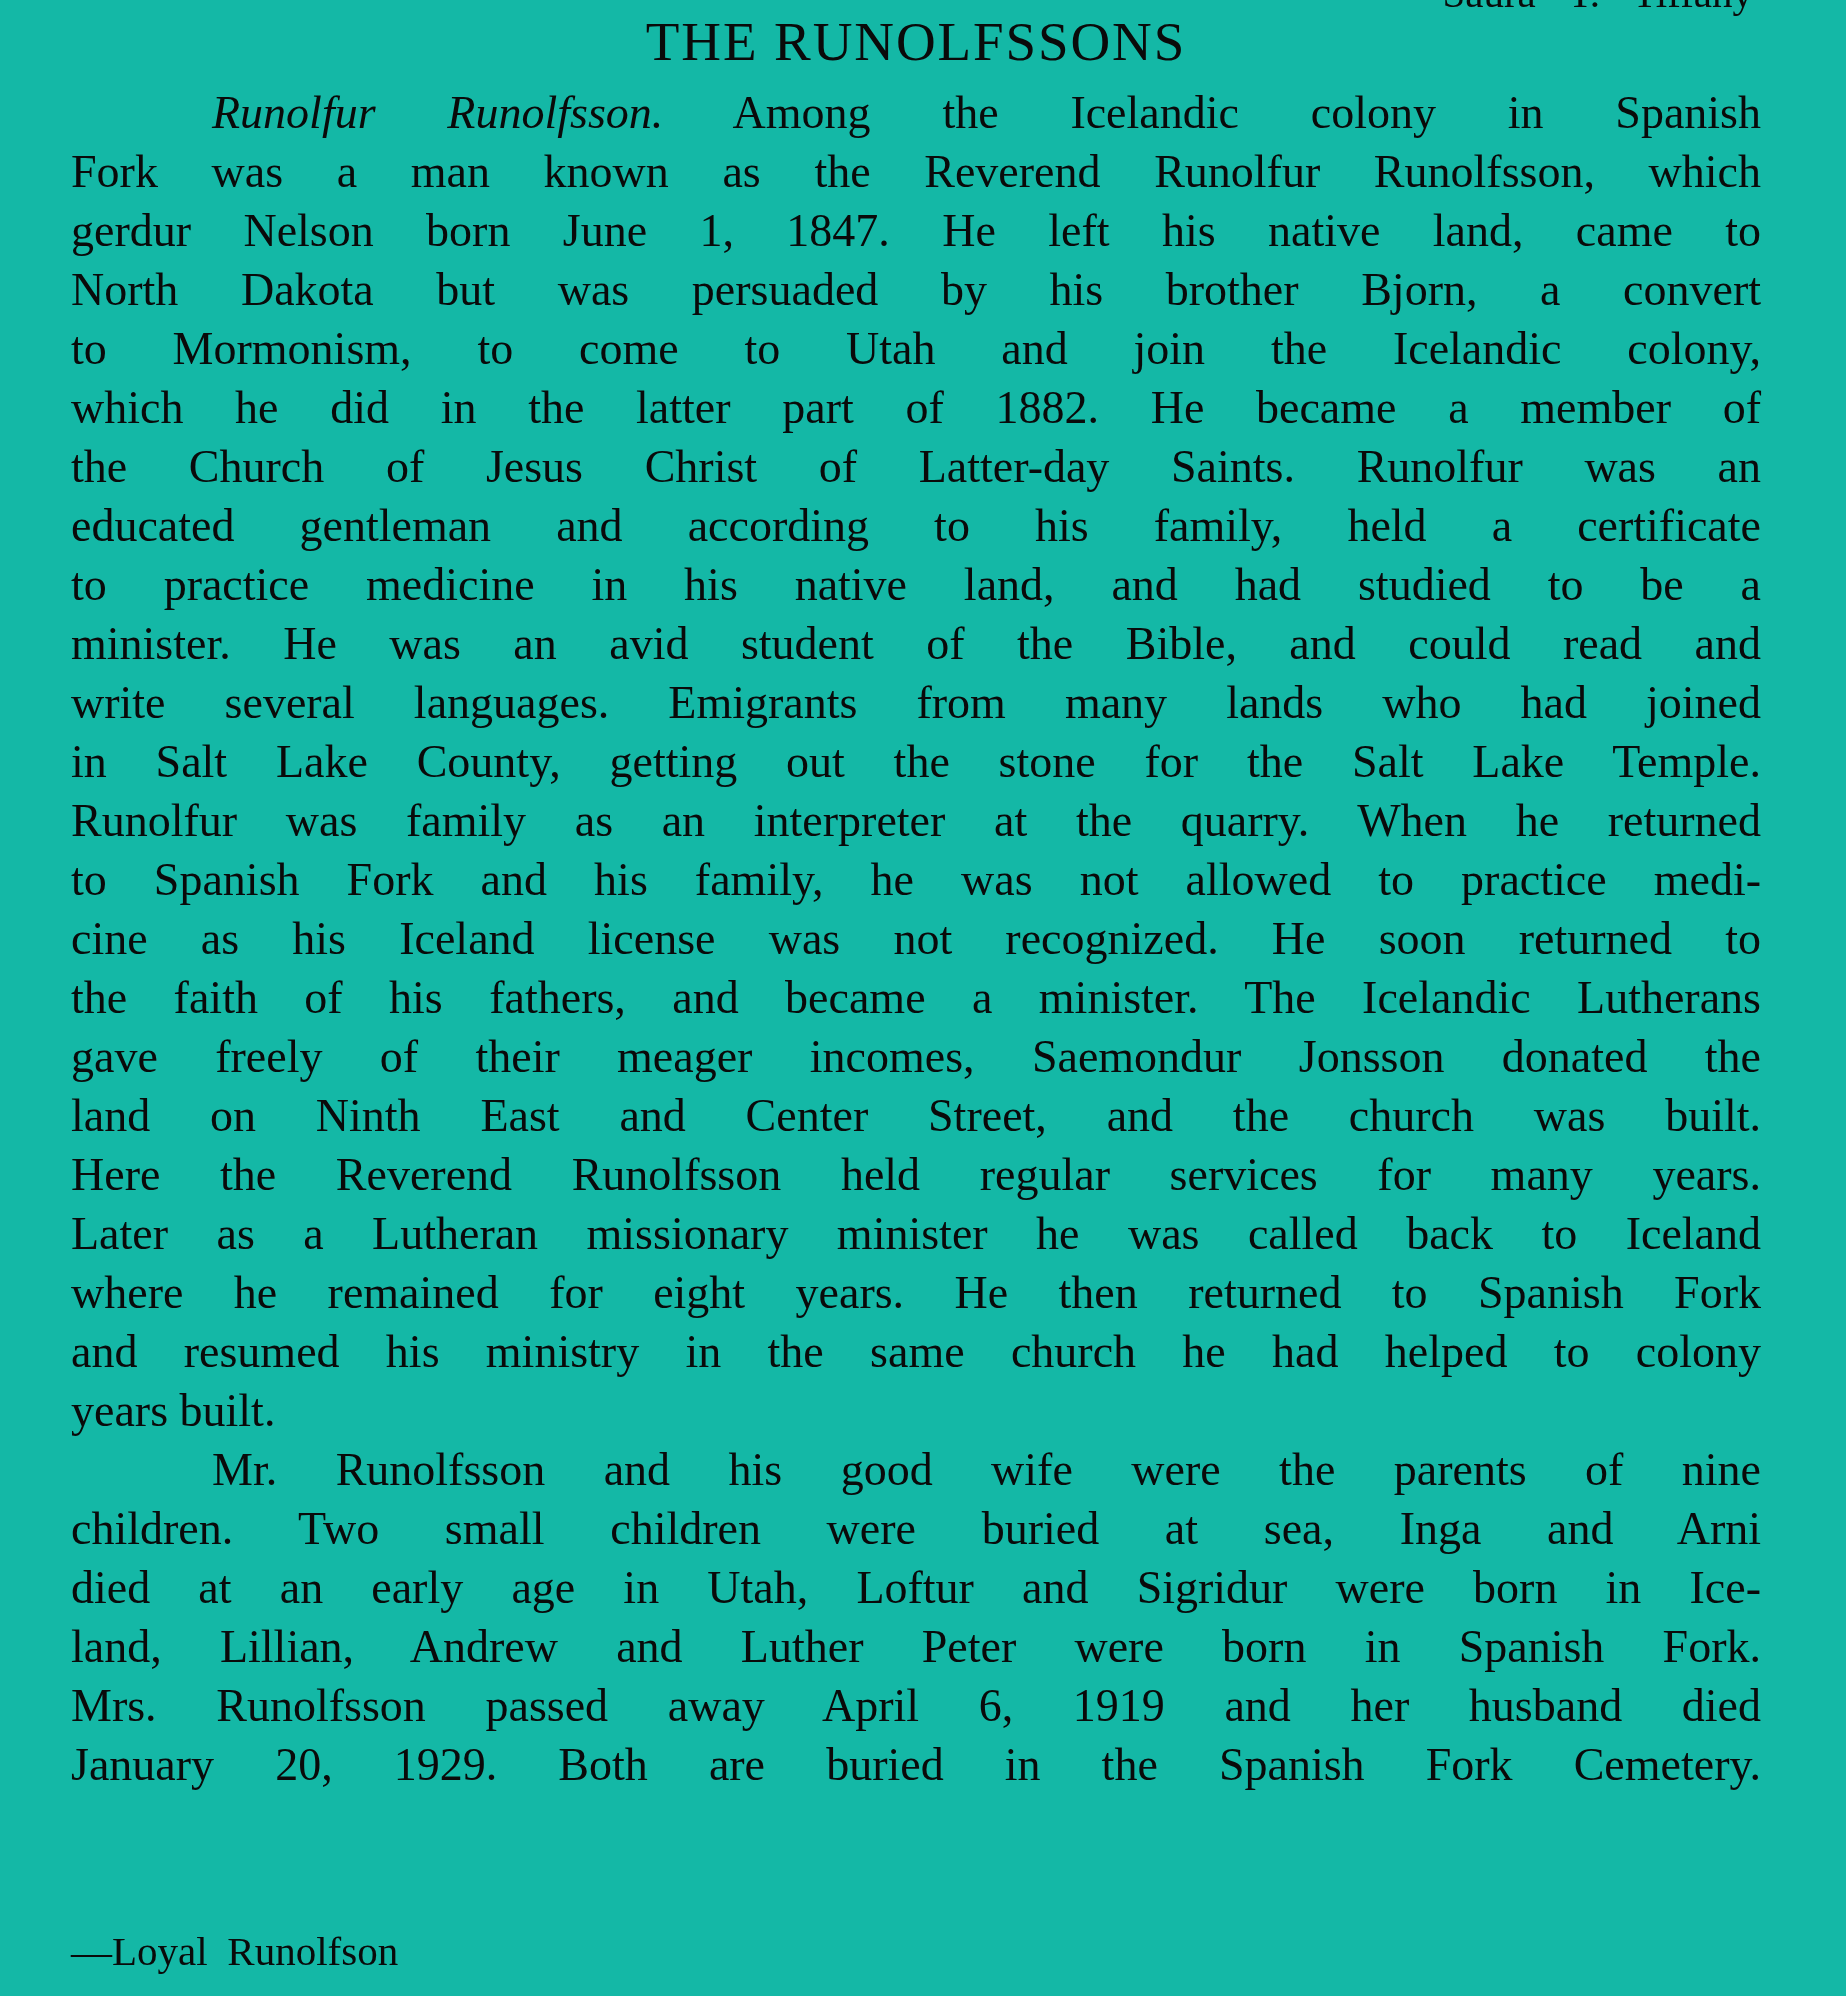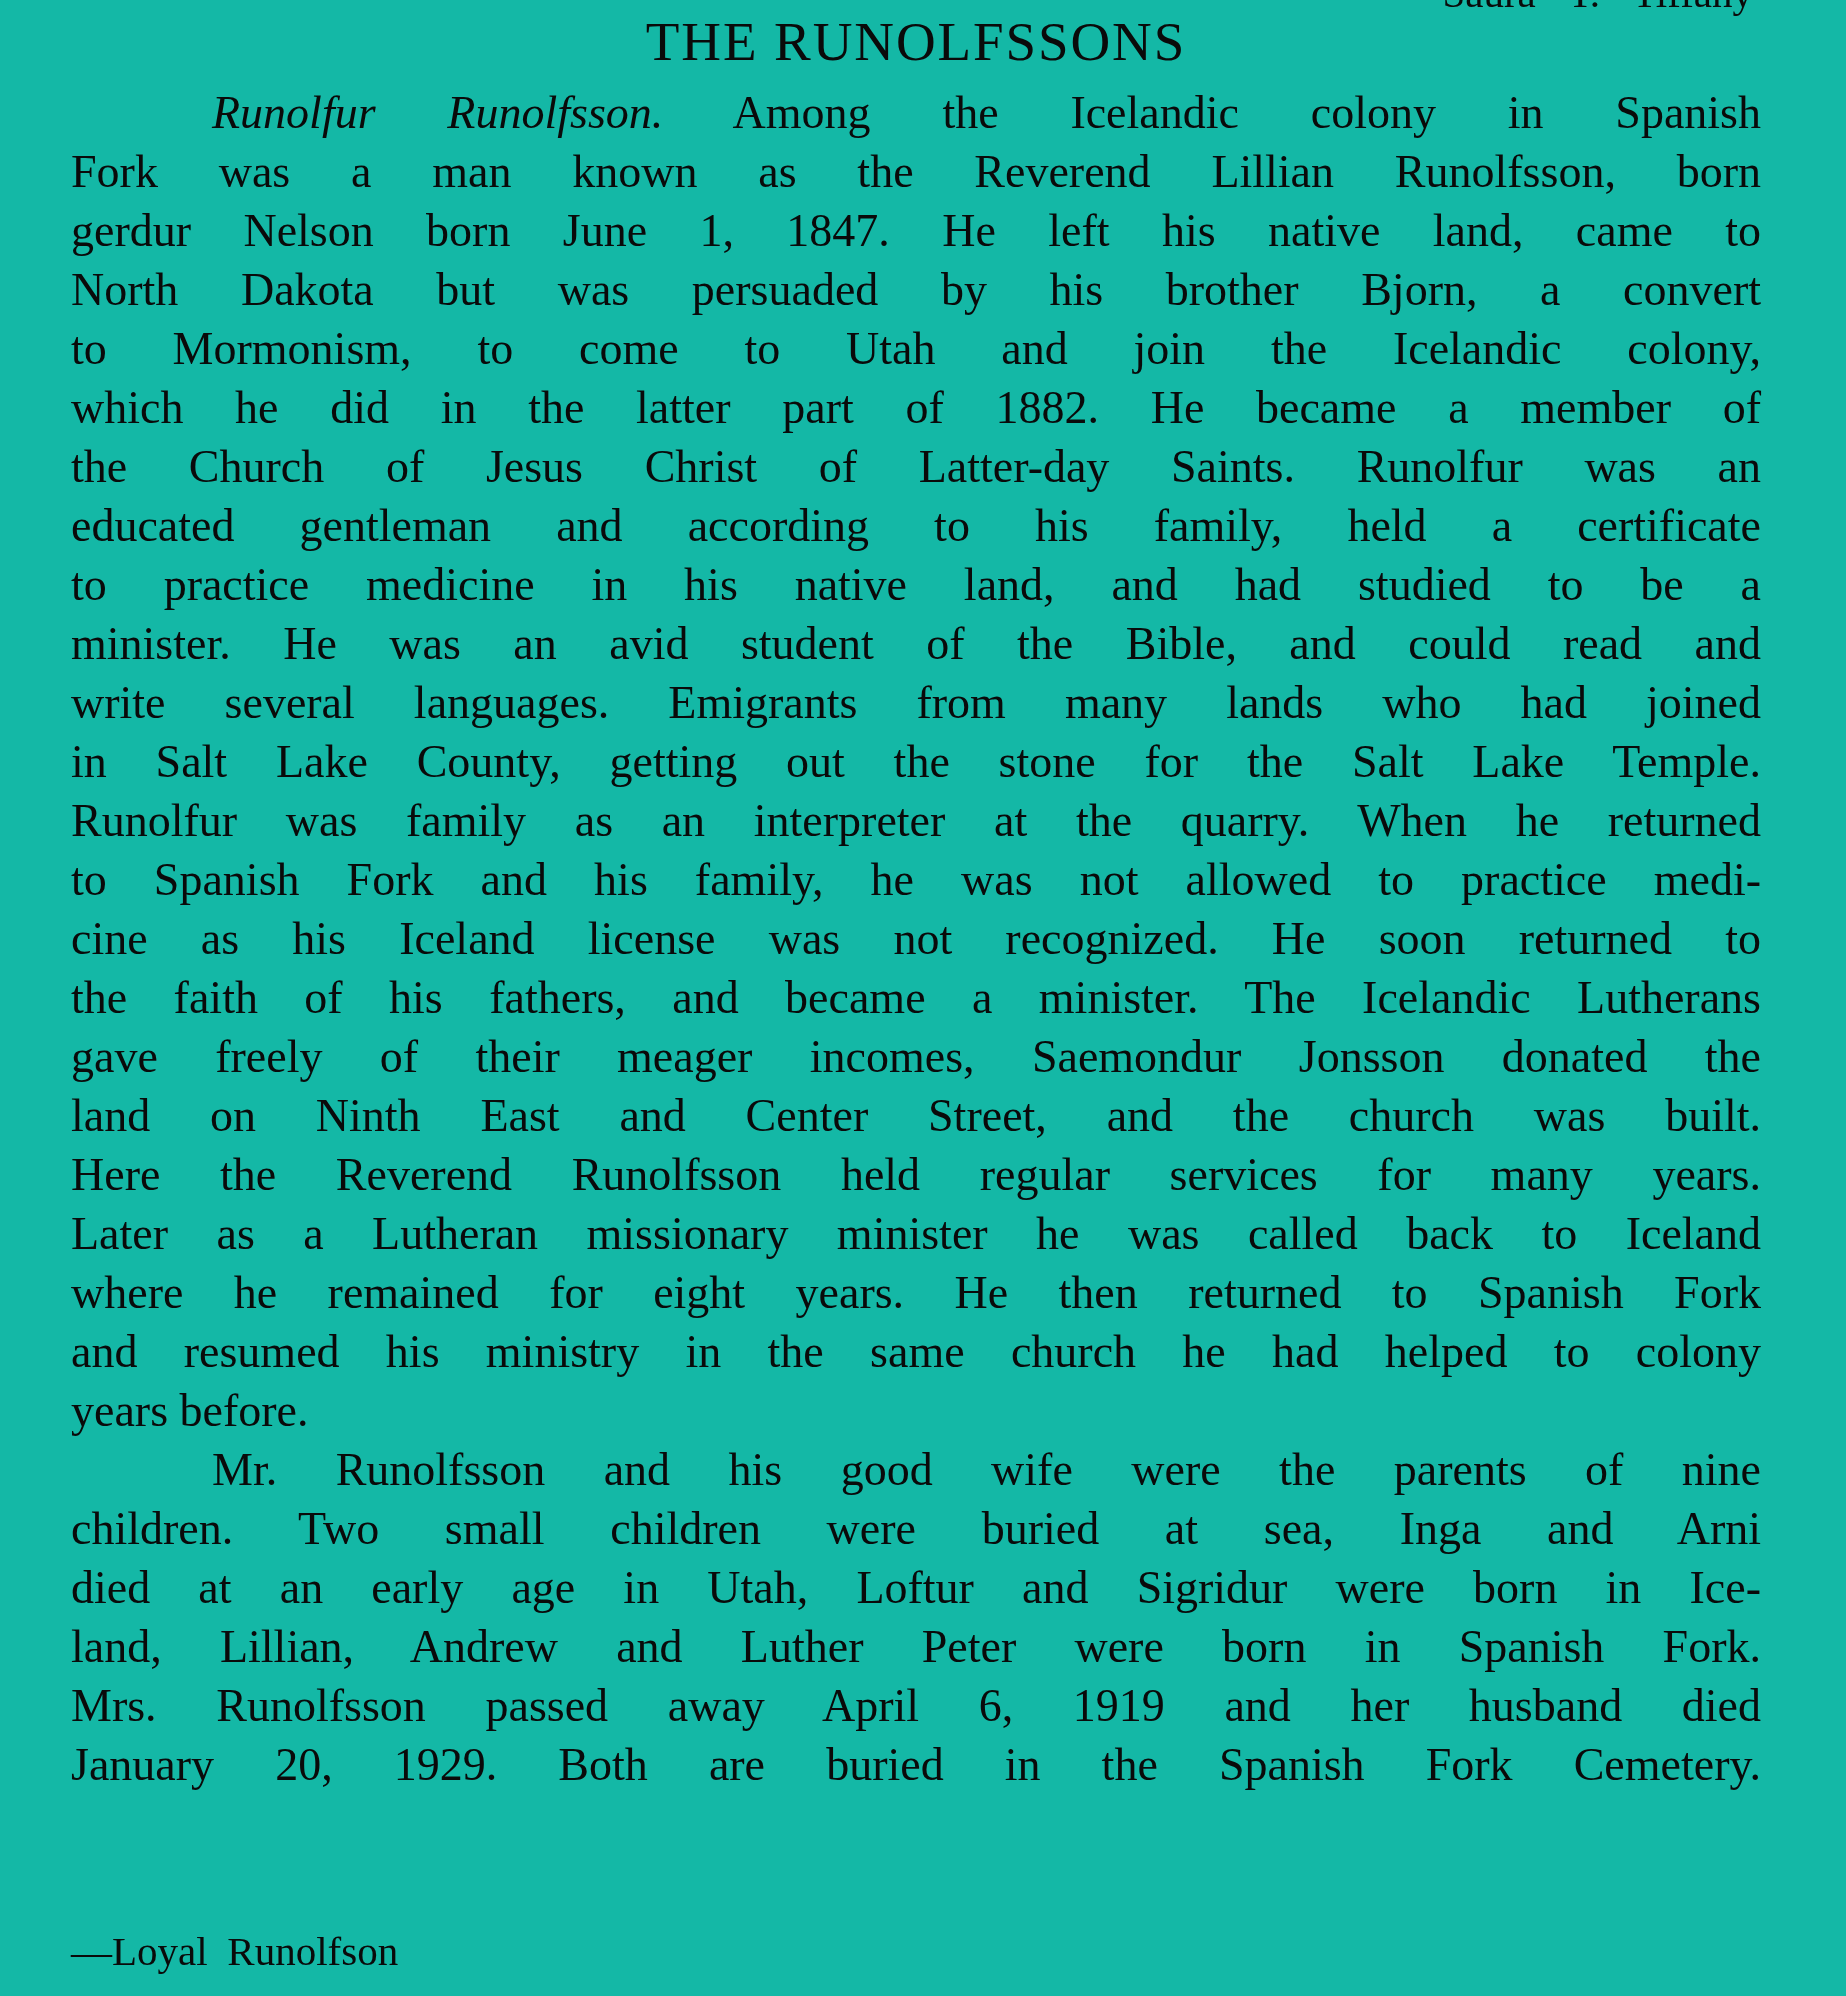--- a/index.html
+++ b/index.html
@@ -65,42 +65,42 @@
 <body>
 
 <div class="page">
   <div class="top-partial">Saura T. Tiffany</div>
 
   <h1 class="title">THE RUNOLFSSONS</h1>
 
   <div class="body">
       <div>
         <div class="ln ln-indent"><em>Runolfur Runolfsson.</em> Among the Icelandic colony in Spanish</div>
-        <div class="ln">Fork was a man known as the Reverend Lillian Runolfsson, born</div>
+        <div class="ln">Fork was a man known as the Reverend Runolfur Runolfsson, which</div>
         <div class="ln">gerdur Nelson born June 1, 1847. He left his native land, came to</div>
         <div class="ln">North Dakota but was persuaded by his brother Bjorn, a convert</div>
         <div class="ln">to Mormonism, to come to Utah and join the Icelandic colony,</div>
         <div class="ln">which he did in the latter part of 1882. He became a member of</div>
         <div class="ln">the Church of Jesus Christ of Latter-day Saints. Runolfur was an</div>
         <div class="ln">educated gentleman and according to his family, held a certificate</div>
         <div class="ln">to practice medicine in his native land, and had studied to be a</div>
         <div class="ln">minister. He was an avid student of the Bible, and could read and</div>
         <div class="ln">write several languages. Emigrants from many lands who had joined</div>
         <div class="ln">in Salt Lake County, getting out the stone for the Salt Lake Temple.</div>
         <div class="ln">Runolfur was family as an interpreter at the quarry. When he returned</div>
         <div class="ln">to Spanish Fork and his family, he was not allowed to practice medi-</div>
         <div class="ln">cine as his Iceland license was not recognized. He soon returned to</div>
         <div class="ln">the faith of his fathers, and became a minister. The Icelandic Lutherans</div>
         <div class="ln">gave freely of their meager incomes, Saemondur Jonsson donated the</div>
         <div class="ln">land on Ninth East and Center Street, and the church was built.</div>
         <div class="ln">Here the Reverend Runolfsson held regular services for many years.</div>
         <div class="ln">Later as a Lutheran missionary minister he was called back to Iceland</div>
         <div class="ln">where he remained for eight years. He then returned to Spanish Fork</div>
         <div class="ln">and resumed his ministry in the same church he had helped to colony</div>
-        <div class="ln ln-short">years before.</div>
+        <div class="ln ln-short">years built.</div>
       </div>
       <div>
         <div class="ln ln-indent">Mr. Runolfsson and his good wife were the parents of nine</div>
         <div class="ln">children. Two small children were buried at sea, Inga and Arni</div>
         <div class="ln">died at an early age in Utah, Loftur and Sigridur were born in Ice-</div>
         <div class="ln">land, Lillian, Andrew and Luther Peter were born in Spanish Fork.</div>
         <div class="ln">Mrs. Runolfsson passed away April 6, 1919 and her husband died</div>
         <div class="ln">January 20, 1929. Both are buried in the Spanish Fork Cemetery.</div>
       </div>
     </div>

